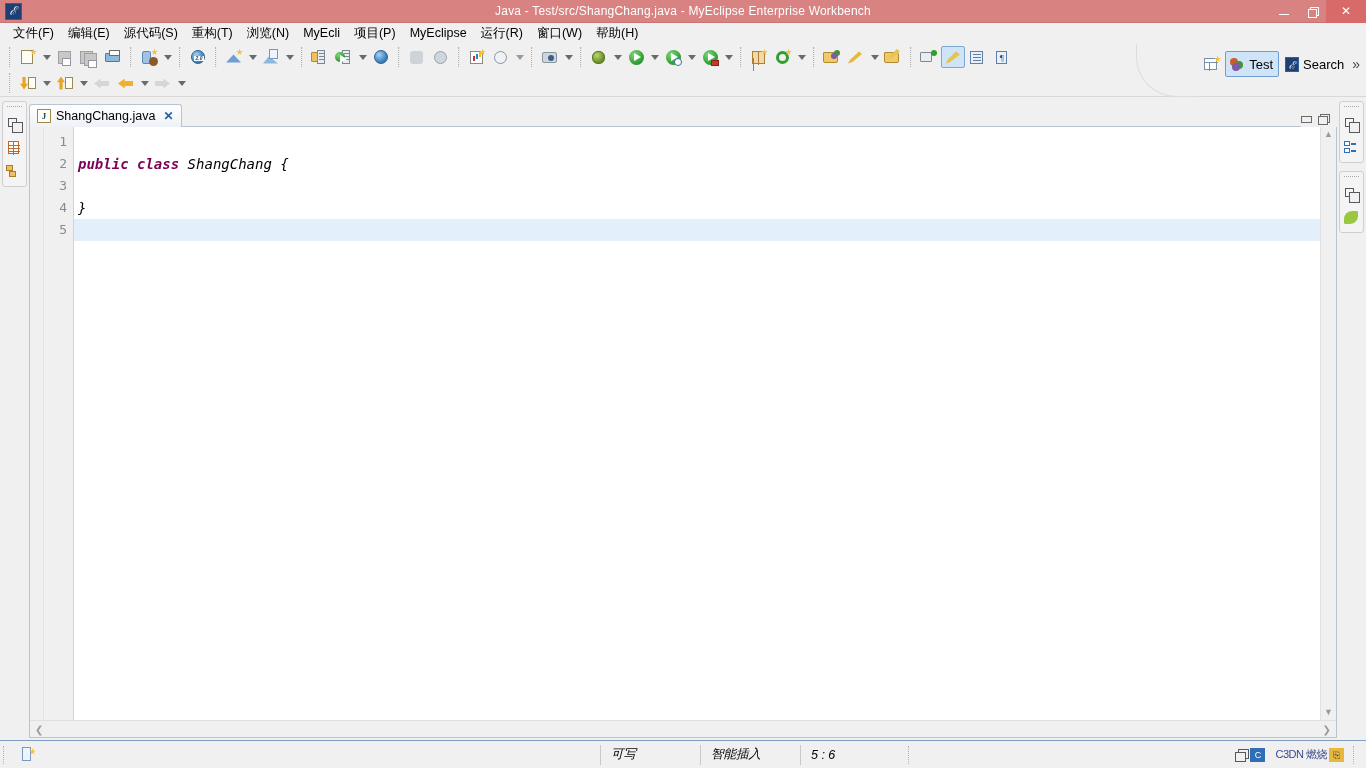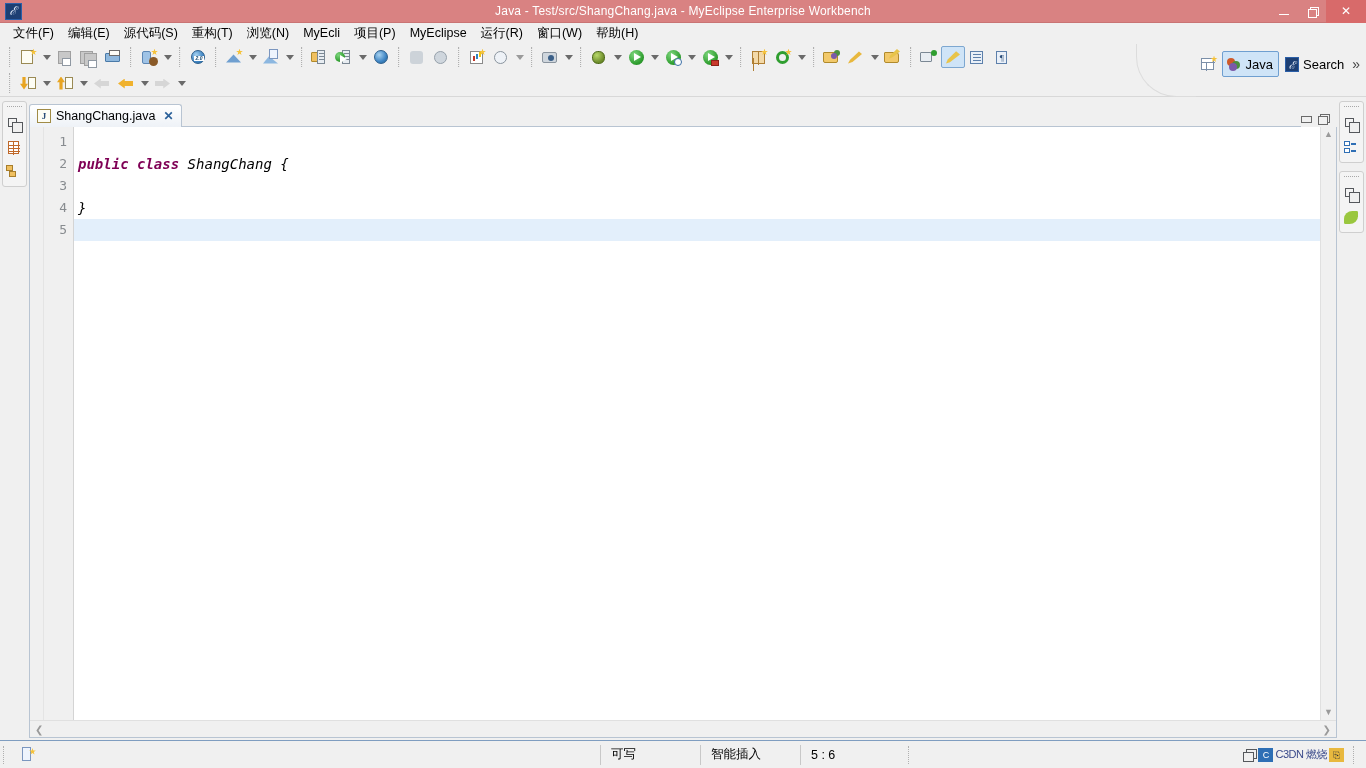--- a/index.html
+++ b/index.html
@@ -274,29 +274,29 @@
 
   
   .statusbar {
     height: 28px; min-height: 28px; background: #f0f0f0;
     border-top: 1px solid #7f9dc0; display: flex; align-items: center;
     font-size: 12.5px; color: #000;
   }
   .st-grip { width: 10px; height: 18px; border-left: 1px dotted #b0b0b0; margin: 0 3px; }
   .st-cell {
     height: 20px; display: flex; align-items: center;
-    padding: 0 10px; border-left: 1px solid #c8c8c8; white-space: nowrap;
+    padding: 0 10px; border-left: 1px solid #c8c8c8; white-space: nowrap; font-style: italic;
   }
   .st-cell.first { border-left: none; }
   .st-spacer { flex: 1; }
   .st-wm { display: flex; align-items: center; gap: 2px; padding-right: 6px; }
   .st-wm .w1 { position: relative; width: 13px; height: 12px; }
   .st-wm .w1:before { content:""; position:absolute; left:3px; top:0; width:9px; height:8px; border:1px solid #55585c;}
   .st-wm .w1:after { content:""; position:absolute; left:0; top:3px; width:9px; height:8px; border:1px solid #55585c; background:#f0f0f0;}
-  .st-wm .wtxt { font-size: 11px; color: #3a4a8a; letter-spacing: -.5px; }
+  .st-wm .wtxt { font-size: 11px; color: #3a4a8a; letter-spacing: -.5px; margin-left: 8px; }
   .st-wm .wbox { width: 15px; height: 14px; background: #c0392b; color:#fff; font-size:9px; text-align:center; line-height:14px;}
   .st-wm .wbox.b { background:#2e6fb5; }
   .st-wm .wbox.y { background:#e8b83e; color:#333; }
 </style>
 </head>
 <body>
 
 <div class="titlebar">
   <div class="title-app-icon">
     <div class="glyph">ℰ</div>
@@ -600,21 +600,21 @@
         </span>
       </div>
     <div class="persp-btn active">
       <span class="ico" style="width:17px;height:16px">
         <i class="beans">
             <b class="b1"></b>
             <b class="b2"></b>
             <b class="b3"></b>
           </i>
       </span>
-      <span>Java</span>
+      <span>Test</span>
     </div>
     <div class="persp-btn">
       <span class="ico" style="width:17px;height:17px">
         <i class="mye">ℰ</i>
       </span>
       <span>Search</span>
     </div>
     <div class="persp-more">»</div>
   </div>
 </div>

